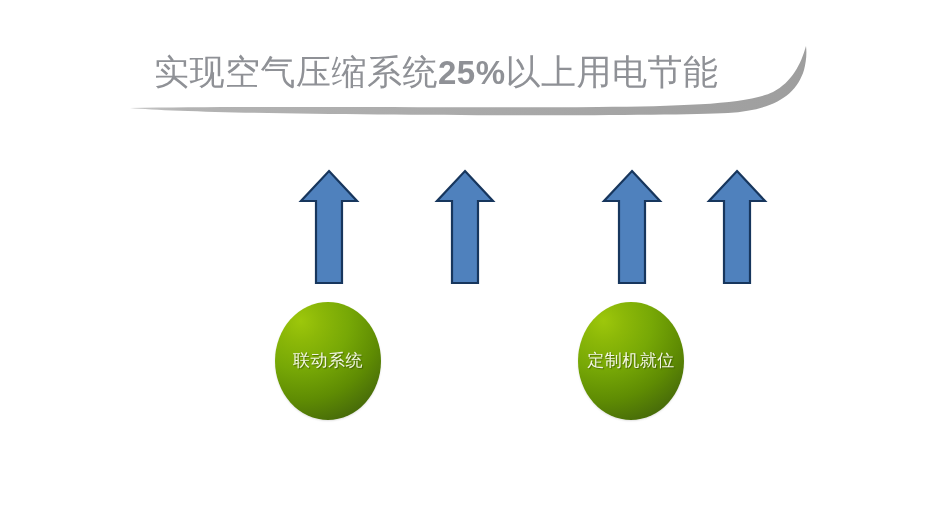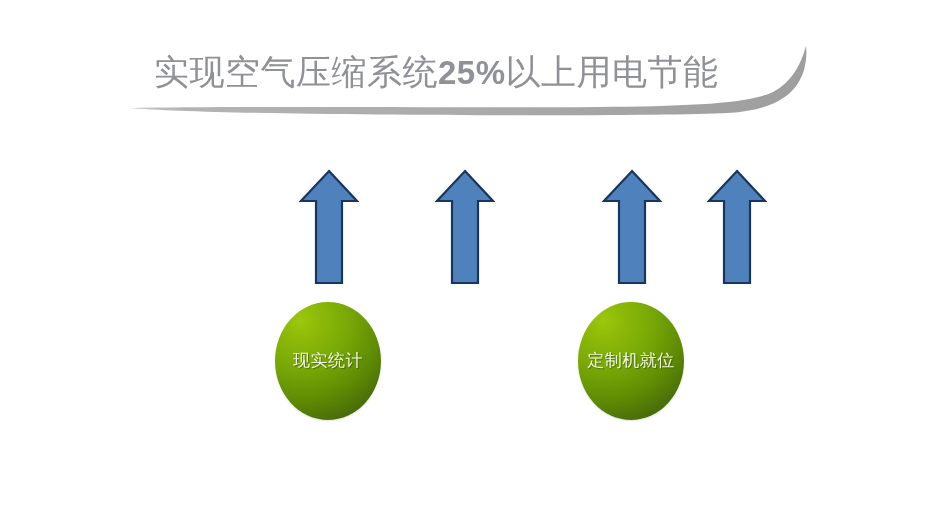--- a/index.html
+++ b/index.html
@@ -151,21 +151,21 @@
   </div>
 
   <div id="process-row">
 
 
     <div class="step" style="left:269px">
       <svg class="step-arrow" viewBox="0 0 62 118">
         <polygon points="31,3 59,33 44,33 44,115 18,115 18,33 3,33" fill="#4f81bd" stroke="#17365d" stroke-width="2.2"></polygon>
       </svg>
       <div class="step-circle">
-        <span class="step-label">现实统计</span>
+        <span class="step-label">联动系统</span>
       </div>
     </div>
 
     <div class="step" style="left:405px">
       <svg class="step-arrow" viewBox="0 0 62 118">
         <polygon points="31,3 59,33 44,33 44,115 18,115 18,33 3,33" fill="#4f81bd" stroke="#17365d" stroke-width="2.2"></polygon>
       </svg>
     </div>
 
     <div class="step" style="left:572px">

